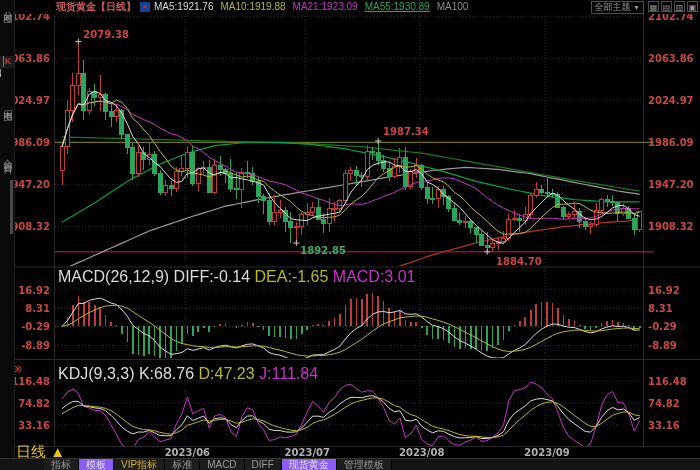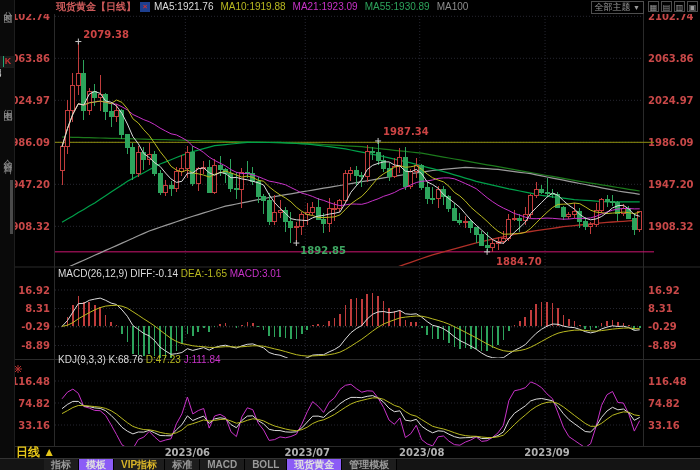--- a/index.html
+++ b/index.html
@@ -24,30 +24,30 @@
   #sidebar{position:absolute;left:0;top:0;width:14px;height:470px;background:#0a0a0a;
     border-right:1px solid #1e1e1e;z-index:4;}
   .sb-item{position:absolute;left:0;width:14px;text-align:center;color:#8a8a8a;font-size:9px;
     writing-mode:vertical-rl;text-orientation:upright;letter-spacing:2px;cursor:default;}
   .sb-item.active{color:#cccccc;background:#1c1c1c;}
   .kicon{writing-mode:horizontal-tb;display:block;width:11px;height:11px;margin:0 auto 1px auto;
     background:#191919;color:#c33;font-size:9px;line-height:11px;font-weight:bold;
     border-left:1px solid #2a7;box-sizing:border-box;}
   #sb-thumb{position:absolute;left:10px;top:180px;width:3px;height:54px;background:#4a4a4a;z-index:5;}
   
-  .ind-header{position:absolute;left:58px;z-index:3;font-size:10px;white-space:nowrap;}
+  .ind-header{position:absolute;left:58px;z-index:3;font-size:16px;white-space:nowrap;}
   .ind-header .w{color:#dcdcdc;} .ind-header .y{color:#b9b920;} .ind-header .m{color:#c832c8;}
-  #macd-header{top:268px;} #kdj-header{top:354px;}
+  #macd-header{top:268px;} #kdj-header{top:365px;}
   
-  #period-btn{position:absolute;left:16px;top:446px;z-index:3;color:#e6c619;font-size:12px;
-    font-weight:bold;line-height:12px;cursor:default;}
+  #period-btn{position:absolute;left:16px;top:446px;z-index:3;color:#e6c619;font-size:15px;
+    font-weight:normal;line-height:12px;cursor:default;}
   #watermark{position:absolute;right:4px;top:428px;z-index:3;color:#ededed;font-size:26px;
     letter-spacing:1px;font-family:"DejaVu Sans",sans-serif;}
   #tabbar{position:absolute;left:0;top:458px;width:700px;height:12px;z-index:4;background:#141414;
-    border-top:1px solid #333;display:flex;align-items:stretch;padding-left:44px;box-sizing:border-box;font-weight:bold;}
+    border-top:1px solid #333;display:flex;align-items:stretch;padding-left:44px;box-sizing:border-box;}
   .tab{font-size:10px;line-height:11px;color:#9a9a9a;padding:0 7px;background:#1d1d1d;
     border-right:1px solid #000;cursor:default;}
   .tab.selected{background:#8b5cf6;color:#e0e0e0;}
   .tab.vip{color:#d8b428;}
 </style>
 </head>
 <body>
 
 <div id="app">
 
@@ -505,21 +505,21 @@
       <div class="sb-item" style="top: 4px;"><span>分时图</span></div>
       <div class="sb-item active" style="top: 56px;"><span class="kicon">K</span><span>线图</span></div>
       <div class="sb-item" style="top: 102px;"><span>闪电图</span></div>
       <div class="sb-item" style="top: 152px;"><span>合约资料</span></div>
     </div>
   <div id="sb-thumb"></div>
 
   <div id="topbar">
     <span class="title">现货黄金【日线】</span>
     <span class="brand">×</span>
-    <span id="ma-values"><span style="color: rgb(220, 220, 220);">MA5:1921.76</span><span style="color: rgb(185, 185, 32);">MA10:1919.88</span><span style="color: rgb(200, 50, 200);">MA21:1923.09</span><span style="color: rgb(45, 164, 92);">MA55:1930.89</span><span style="color: rgb(140, 140, 140);">MA100</span></span>
+    <span id="ma-values"><span style="color: rgb(220, 220, 220);">MA5:1921.76</span><span style="color: rgb(185, 185, 32);">MA10:1919.88</span><span style="color: rgb(200, 50, 200);">MA21:1923.09</span><span style="color: rgb(45, 164, 92); text-decoration: underline;">MA55:1930.89</span><span style="color: rgb(140, 140, 140);">MA100</span></span>
     <span id="topbar-right">
       <span id="theme-btn"><span>全部主题</span>
         <span class="arr">▼</span></span>
       <span id="layout-icons"><span class="layicon">▦</span><span class="layicon">▤</span><span class="layicon">▥</span><span class="layicon">▣</span></span>
     </span>
   </div>
 
   <div id="macd-header" class="ind-header">
     <span class="w">MACD(26,12,9)</span>
     <span class="w">DIFF:-0.14</span>
@@ -534,18 +534,18 @@
     <span class="m">J:111.84</span>
   </div>
 
   <div id="period-btn">日线 ▲</div>
   <div id="tabbar">
       <div class="tab">指标</div>
       <div class="tab selected">模板</div>
       <div class="tab vip">VIP指标</div>
       <div class="tab">标准</div>
       <div class="tab">MACD</div>
-      <div class="tab">BOLL</div>
+      <div class="tab">DIFF</div>
       <div class="tab selected">现货黄金</div>
       <div class="tab">管理模板</div>
     </div>
 
 </div>
 
 </body></html>

